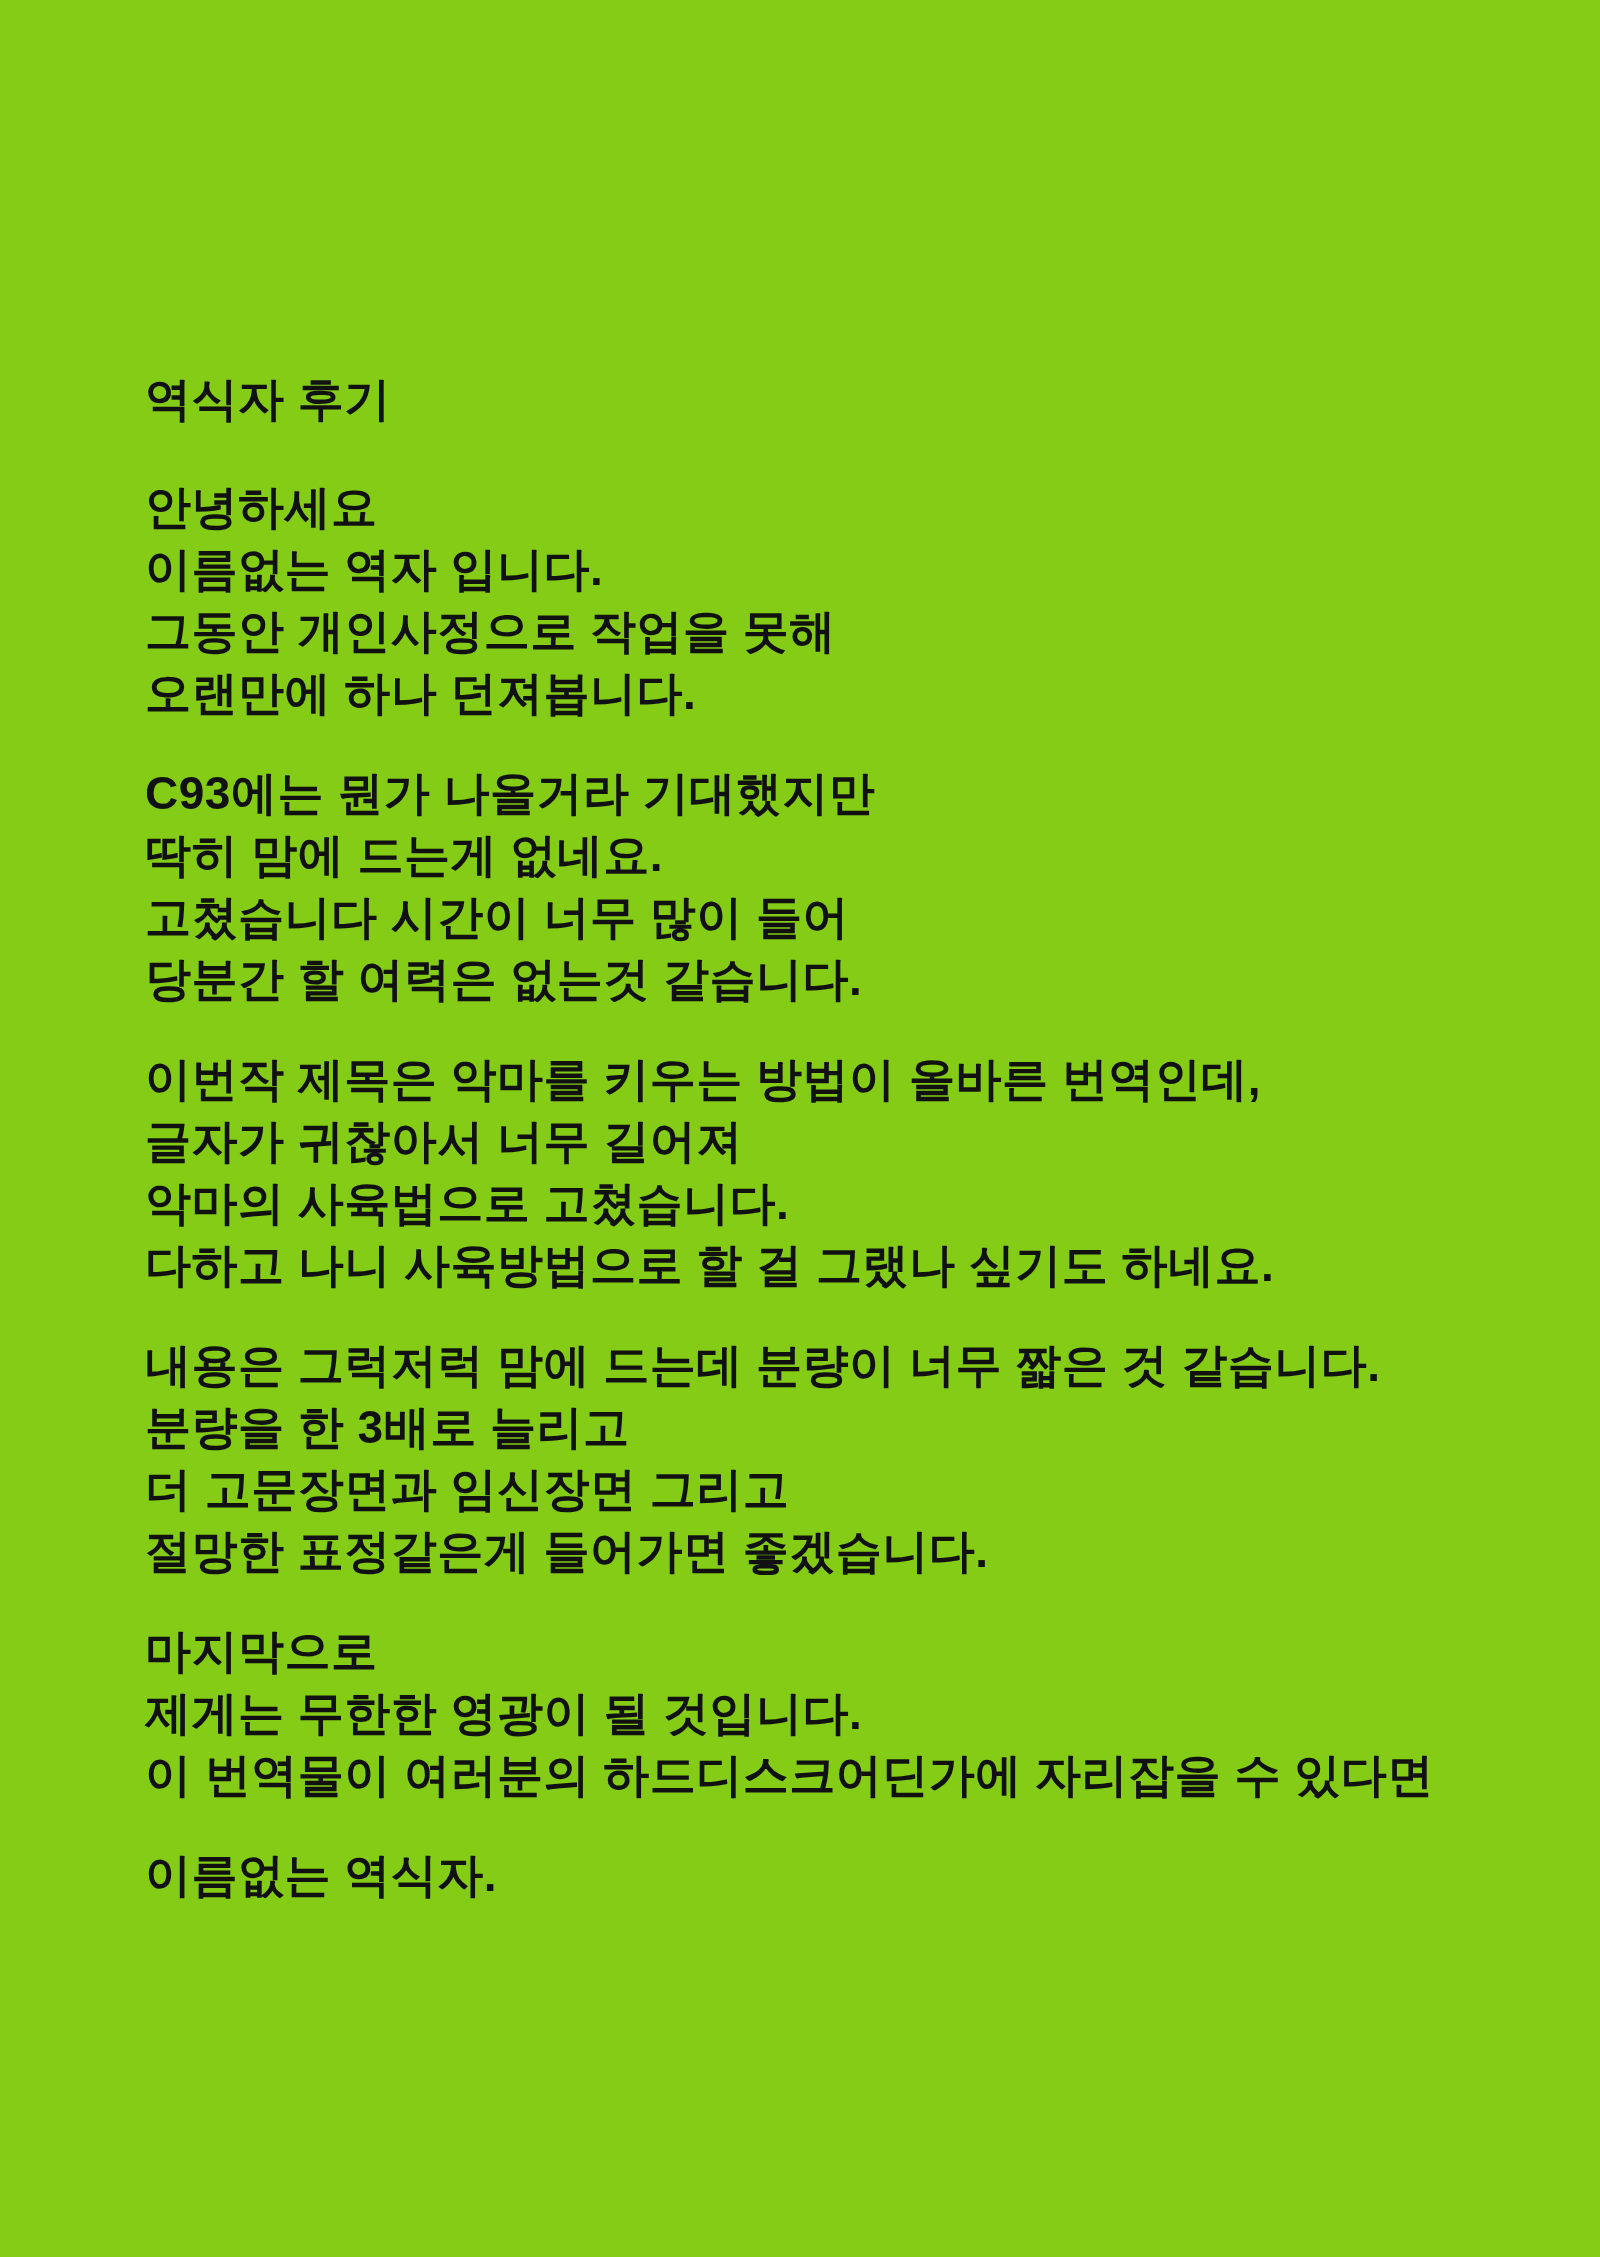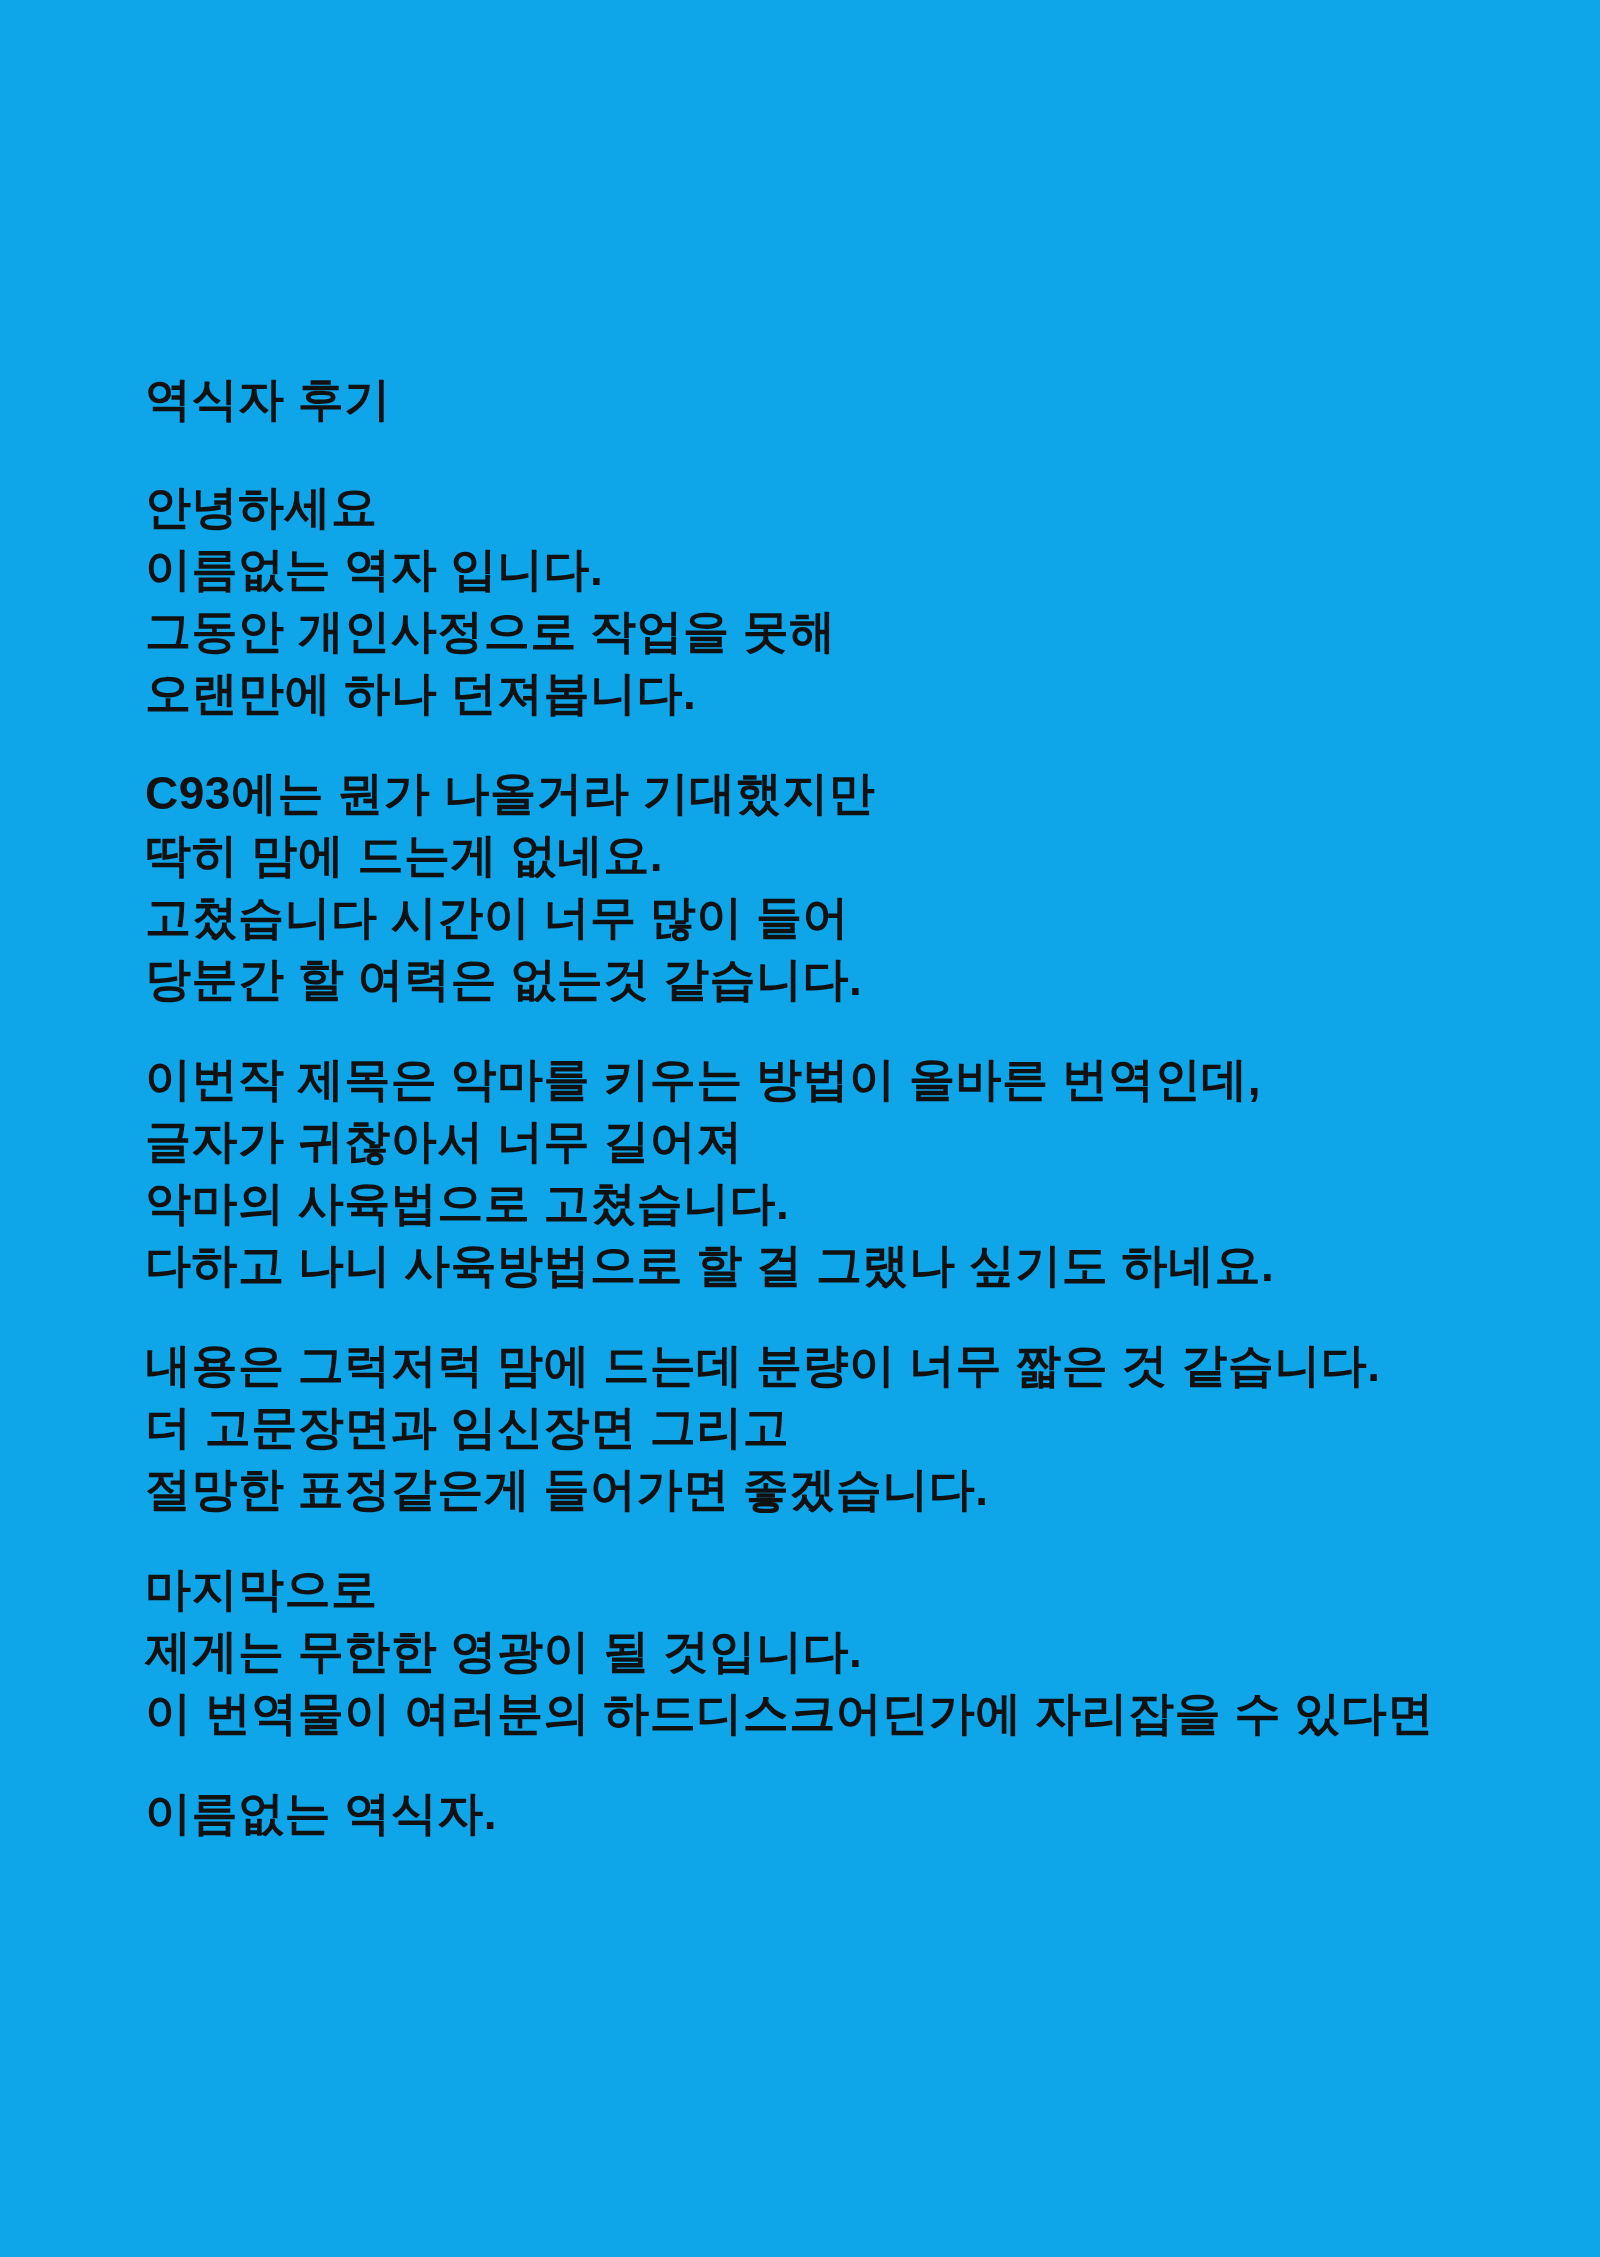--- a/index.html
+++ b/index.html
@@ -4,21 +4,21 @@
 <style>
   html, body {
     margin: 0;
     padding: 0;
     background: #ffffff;
   }
   .page {
     position: relative;
     width: 1600px;
     height: 2257px;
-    background: #0ea5e9;
+    background: #84cc16;
     overflow: hidden;
     font-family: "Liberation Sans", "DejaVu Sans", sans-serif;
     color: #111111;
   }
   .doc {
     position: absolute;
     left: 145px;
     top: 368px;
     width: 1360px;
     font-weight: 700;
@@ -66,20 +66,21 @@
 
     <div class="para">
       <div class="line">이번작 제목은 악마를 키우는 방법이 올바른 번역인데,</div>
       <div class="line">글자가 귀찮아서 너무 길어져</div>
       <div class="line">악마의 사육법으로 고쳤습니다.</div>
       <div class="line">다하고 나니 사육방법으로 할 걸 그랬나 싶기도 하네요.</div>
     </div>
 
     <div class="para">
       <div class="line">내용은 그럭저럭 맘에 드는데 분량이 너무 짧은 것 같습니다.</div>
+      <div class="line">분량을 한 3배로 늘리고</div>
       <div class="line">더 고문장면과 임신장면 그리고</div>
       <div class="line">절망한 표정같은게 들어가면 좋겠습니다.</div>
     </div>
 
     <div class="para">
       <div class="line">마지막으로</div>
       <div class="line">제게는 무한한 영광이 될 것입니다.</div>
       <div class="line">이 번역물이 여러분의 하드디스크어딘가에 자리잡을 수 있다면</div>
     </div>
 

